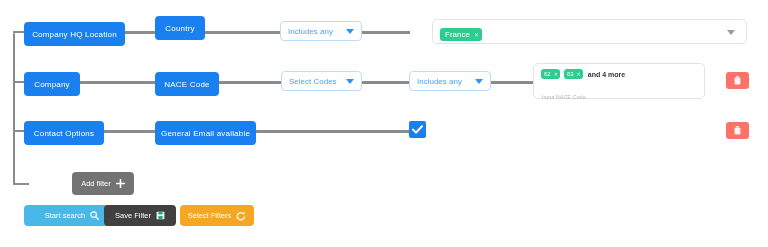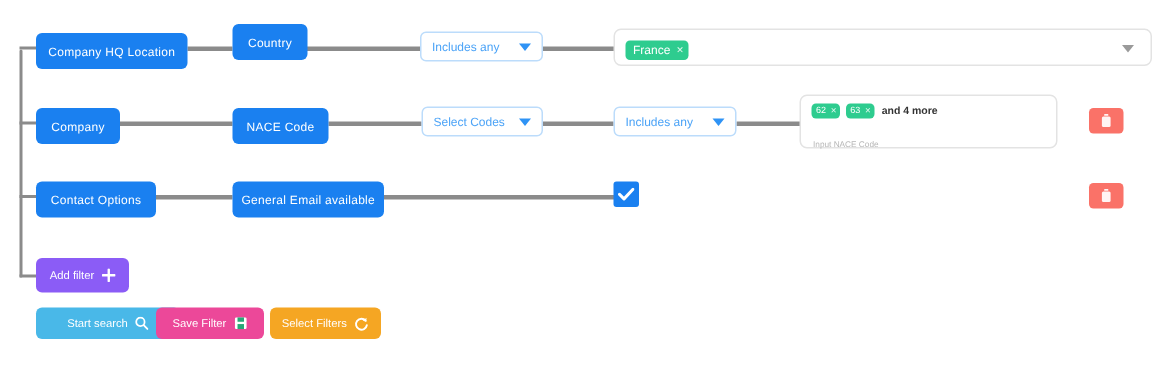--- a/index.html
+++ b/index.html
@@ -183,23 +183,23 @@
     box-sizing: border-box;
     white-space: nowrap;
     padding: 0 9px;
   }
   .btn .glyph {
     display: inline-flex;
     align-items: center;
     font-size: 9px;
     line-height: 1;
   }
-  .btn-addfilter { background: #8b5cf6; height: 23px; }
+  .btn-addfilter { background: #737373; height: 23px; margin-left: 48px; }
   .btn-start     { background: #49b8e8; height: 21px; }
-  .btn-save      { background: #ec4899; height: 21px; }
+  .btn-save      { background: #404040; height: 21px; }
   .btn-reset     { background: #f5a623; height: 21px; }
 </style>
 </head>
 <body>
 
 <div id="canvas">
 
   <div class="trunk v-trunk"></div>
   <div class="branch" style="top:31px;  width:16px;"></div>
   <div class="branch" style="top:81px;  width:16px;"></div>
@@ -216,21 +216,21 @@
 
   <div class="pill" style="left:155px; top:16px; width:50px;">
     <span>Country</span>
   </div>
 
   <div class="select-box" style="left:280px; top:21px; width:82px;">
     <span>Includes any</span>
     <span class="caret-blue"></span>
   </div>
 
-  <div class="value-field" style="left:409px; top:19px; width:359px; height:25px;">
+  <div class="value-field" style="left:432px; top:19px; width:315px; height:25px;">
     <div style="position:absolute; left:7px; top:5px;">
       <span class="chip">
         <span>France</span>
         <span class="chip-x">✕</span>
       </span>
     </div>
     <span class="caret-gray" style="right:11px; top:10px;"></span>
   </div>
 
   <div class="connector" style="left:80px;  top:81px; width:75px;"></div>

